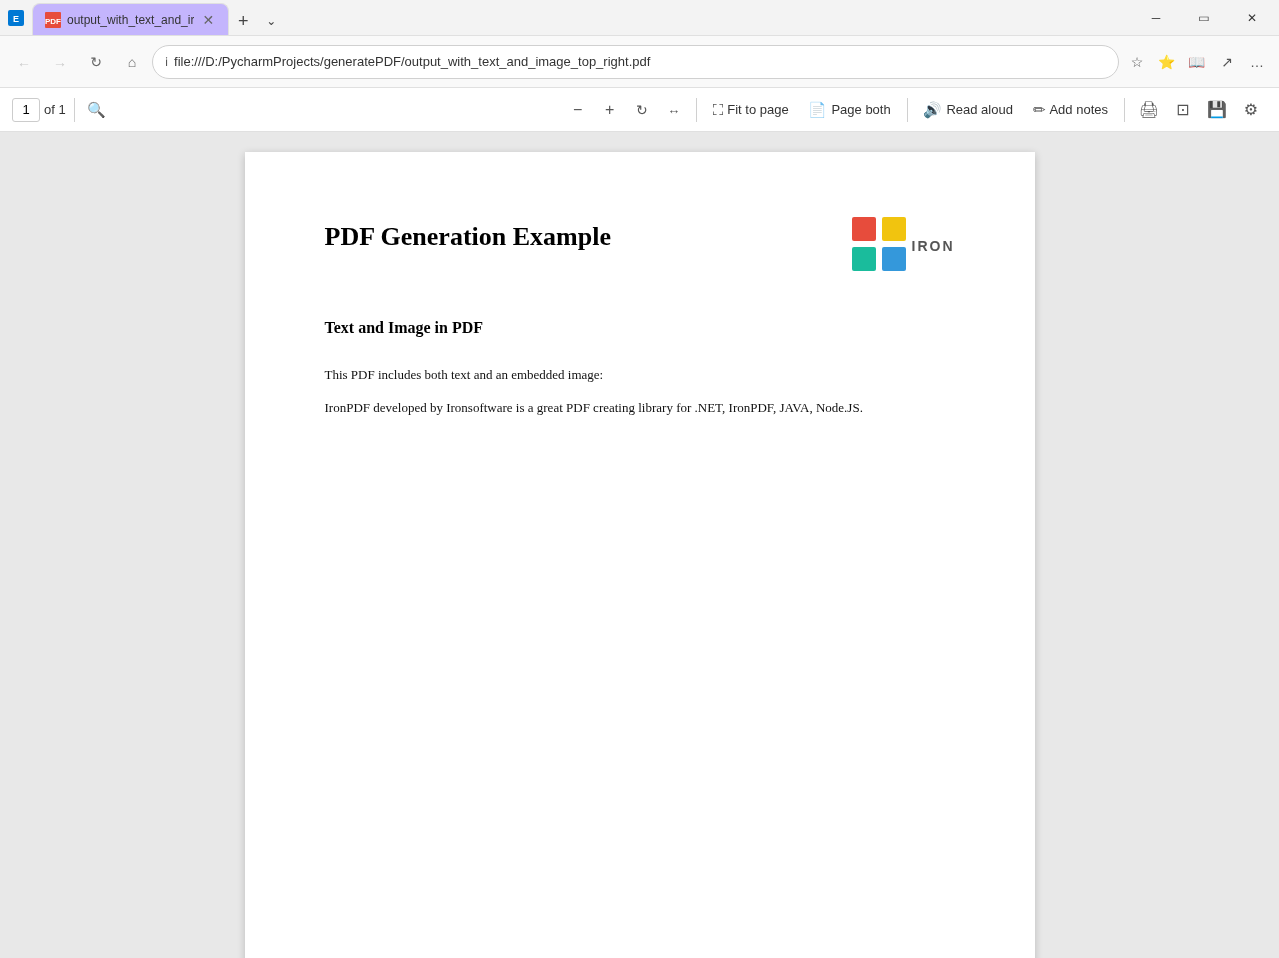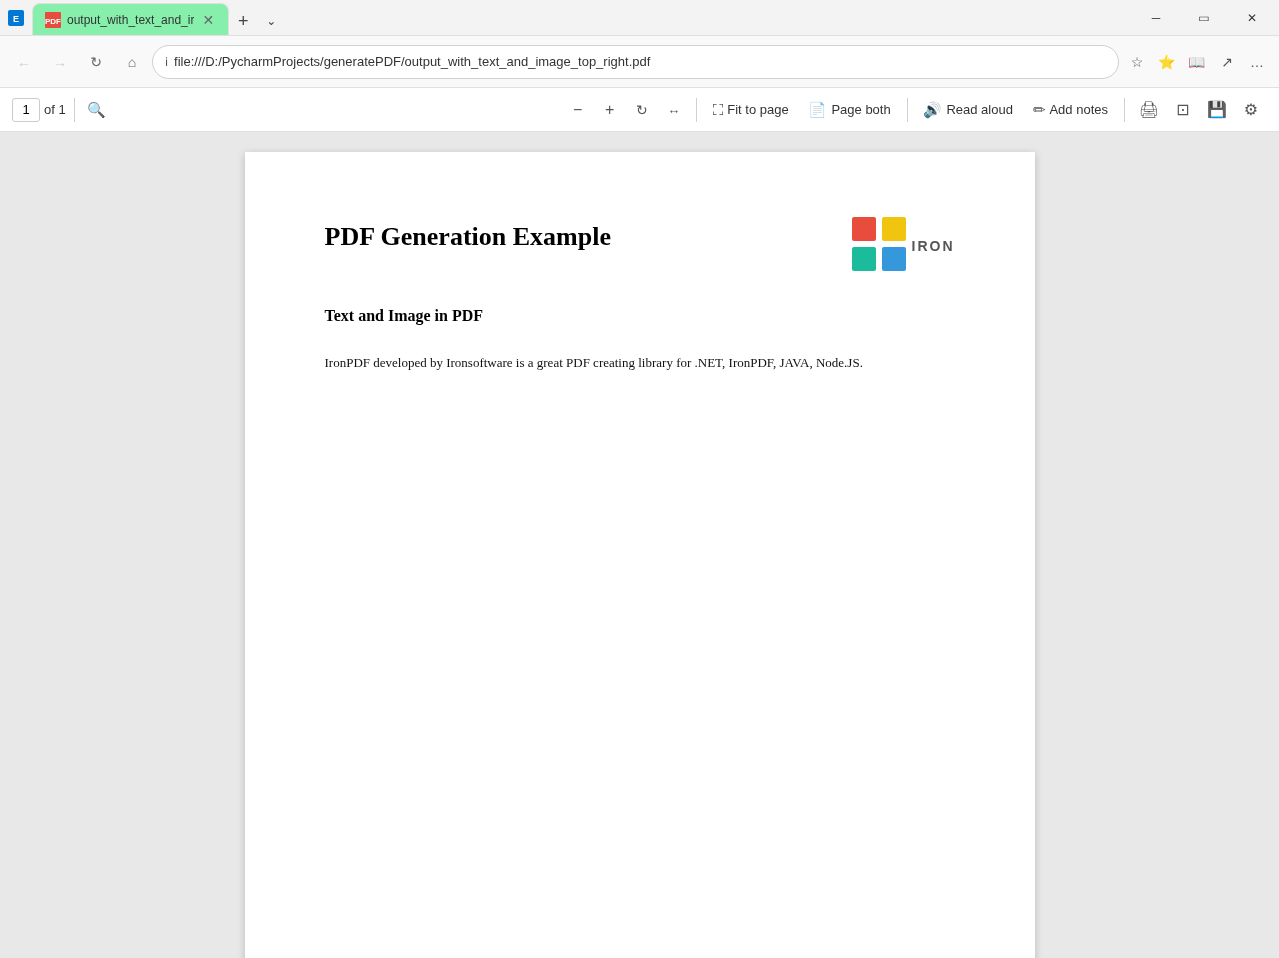--- a/index.html
+++ b/index.html
@@ -24,21 +24,21 @@
       display: flex;
       align-items: flex-end;
       height: 100%;
       flex: 1;
     }
     .tab {
       display: flex;
       align-items: center;
       height: 32px;
       padding: 0 12px;
-      background: #86efac;
+      background: #c4b5fd;
       border-radius: 8px 8px 0 0;
       gap: 6px;
       font-size: 12px;
       color: #333;
       border: 1px solid #e0e0e0;
       border-bottom: none;
       max-width: 220px;
     }
     .tab-label { flex: 1; overflow: hidden; text-overflow: ellipsis; white-space: nowrap; font-size: 12px; }
     .tab-close { cursor: pointer; font-size: 14px; color: #666; padding: 2px; border-radius: 50%; }
@@ -145,21 +145,21 @@
       background: white;
       box-shadow: 0 2px 8px rgba(0,0,0,0.2);
       padding: 60px 80px 60px 80px;
       position: relative;
     }
 
     .pdf-header {
       display: flex;
       align-items: flex-start;
       justify-content: space-between;
-      margin-bottom: 30px;
+      margin-bottom: 42px;
     }
     .pdf-title {
       font-size: 26px;
       font-weight: bold;
       font-family: Georgia, 'Times New Roman', serif;
       flex: 1;
       padding-top: 10px;
     }
     .iron-logo {
       display: flex;
@@ -301,15 +301,16 @@
 
           <rect x="5" y="35" width="24" height="24" rx="2" fill="#1abc9c"></rect>
 
           <rect x="35" y="35" width="24" height="24" rx="2" fill="#3498db"></rect>
         </svg>
         <span class="iron-label">IRON</span>
       </div>
     </div>
 
     <div class="pdf-section-title">Text and Image in PDF</div>
+    <p class="pdf-text">This PDF includes both text and an embedded image:</p>
     <p class="pdf-text">IronPDF developed by Ironsoftware is a great PDF creating library for .NET, IronPDF, JAVA, Node.JS.</p>
   </div>
 </div>
 
 </body></html>

